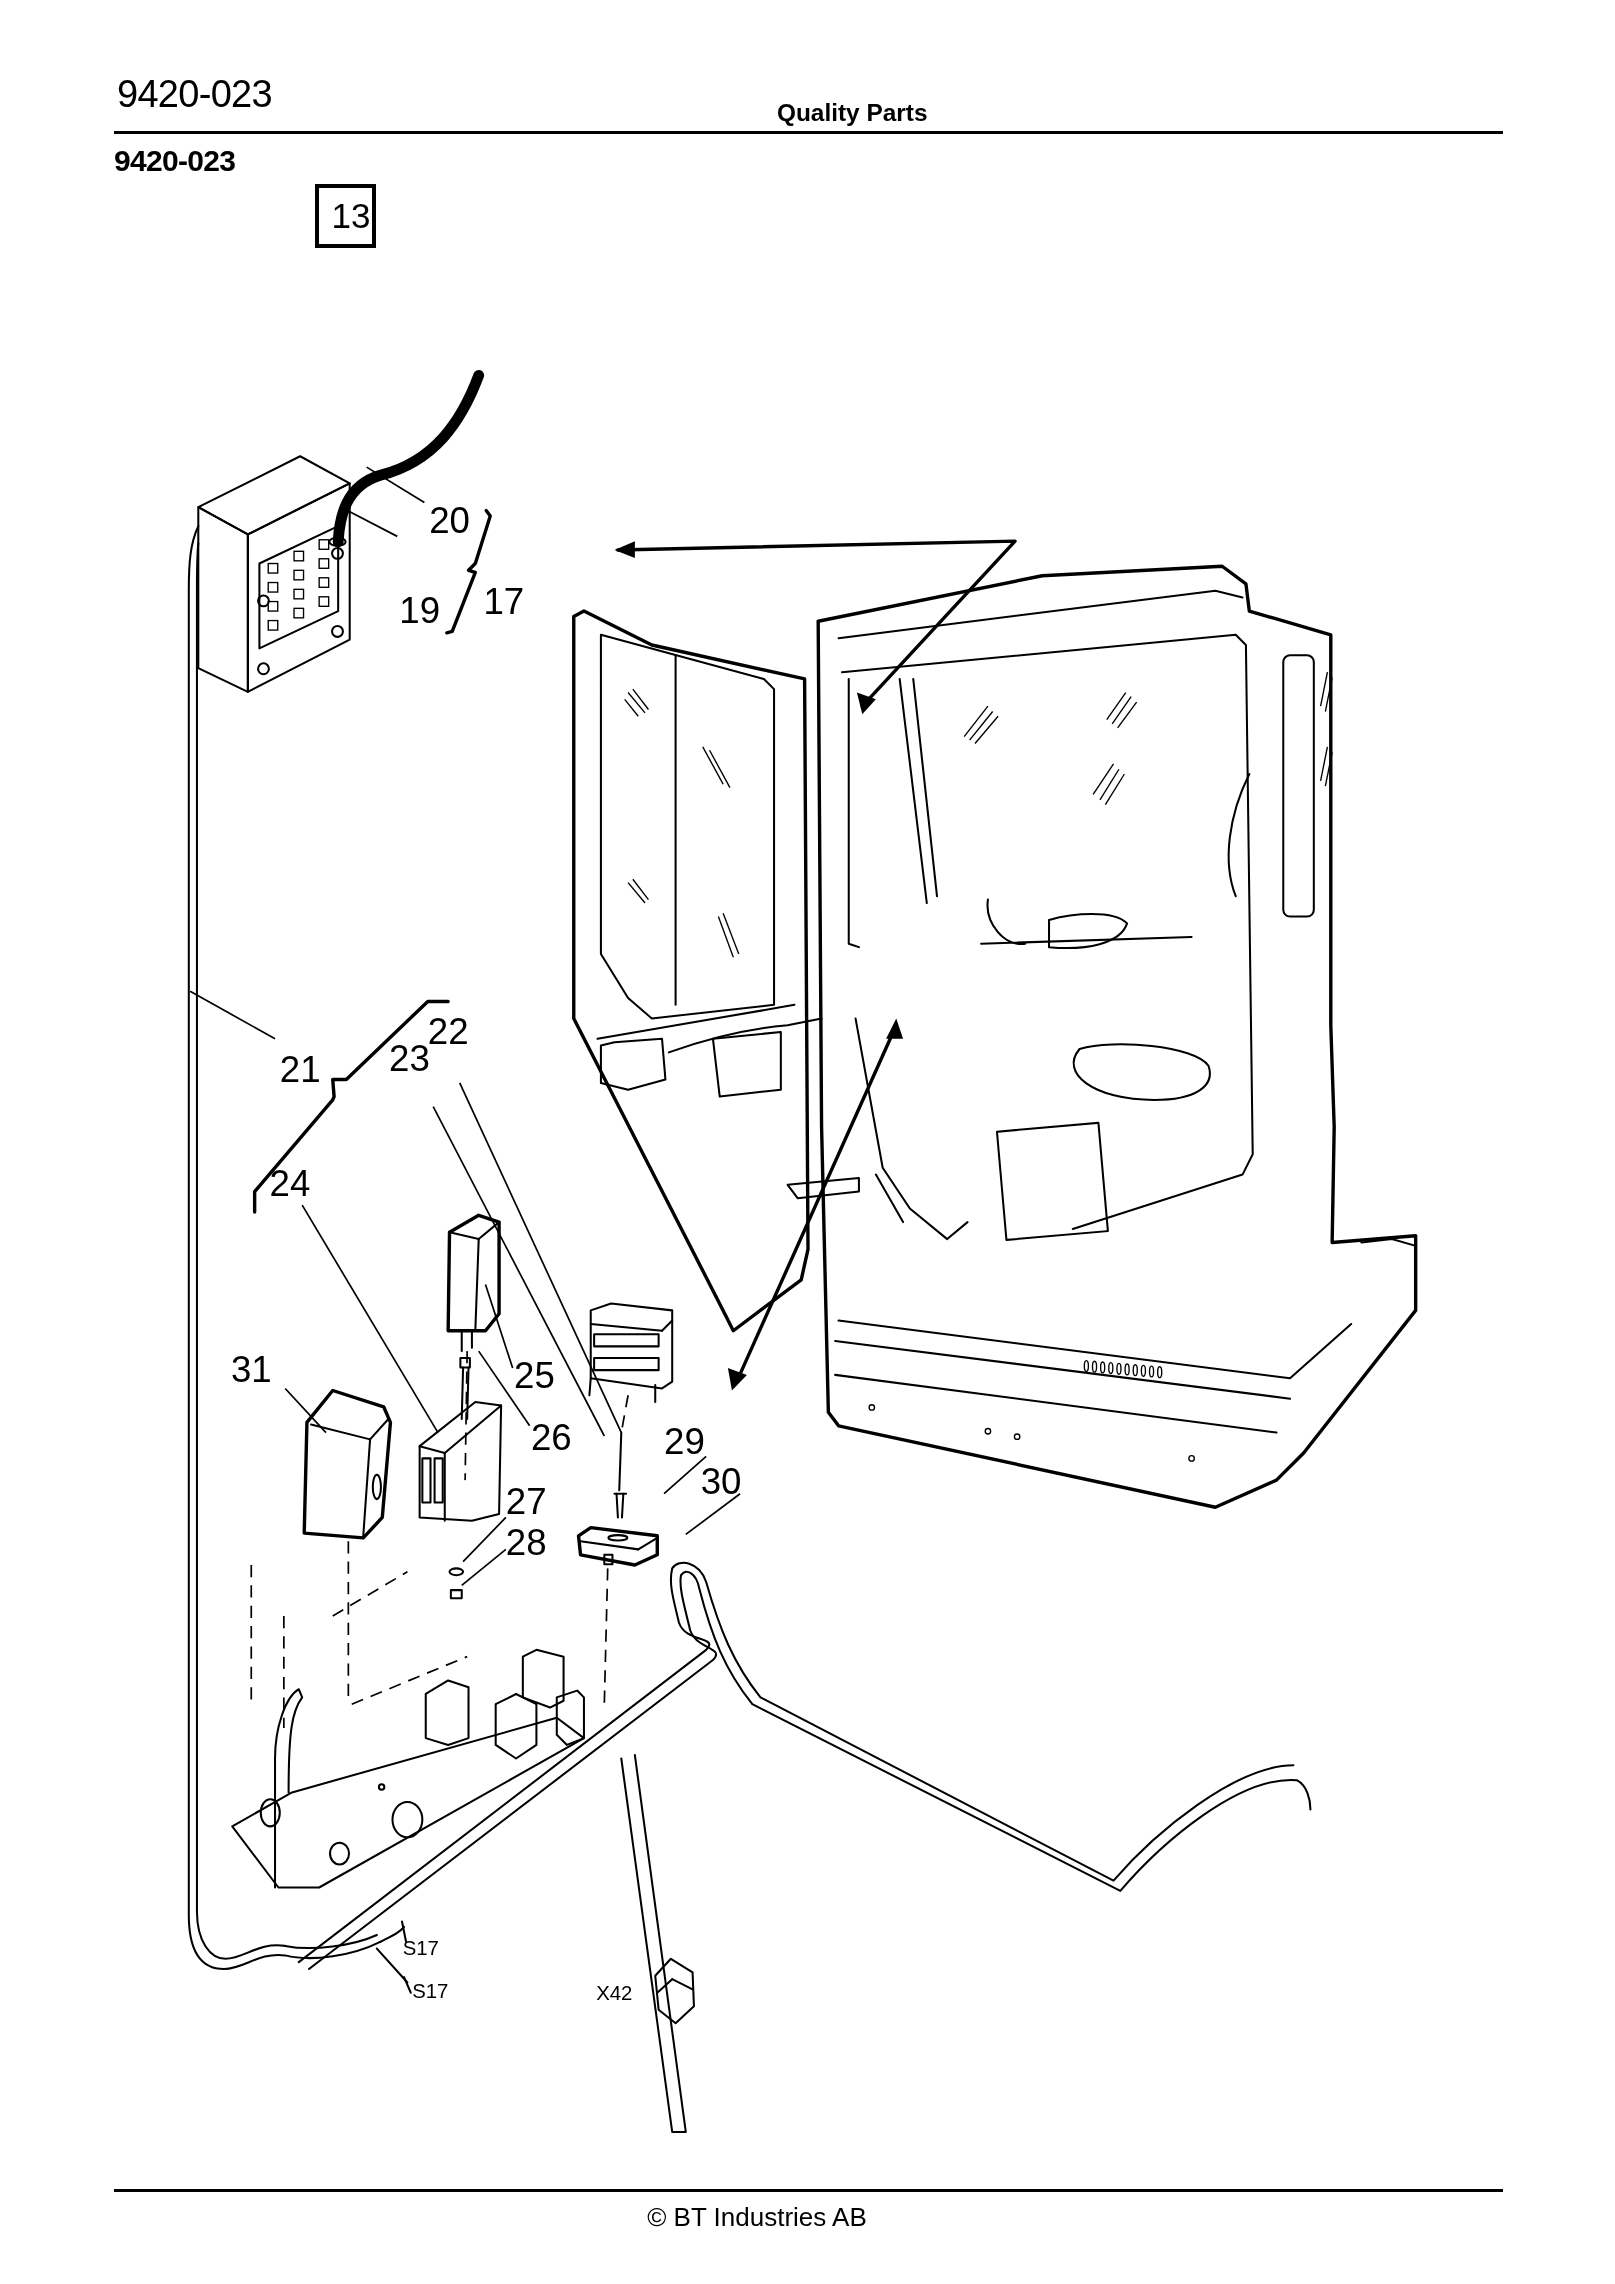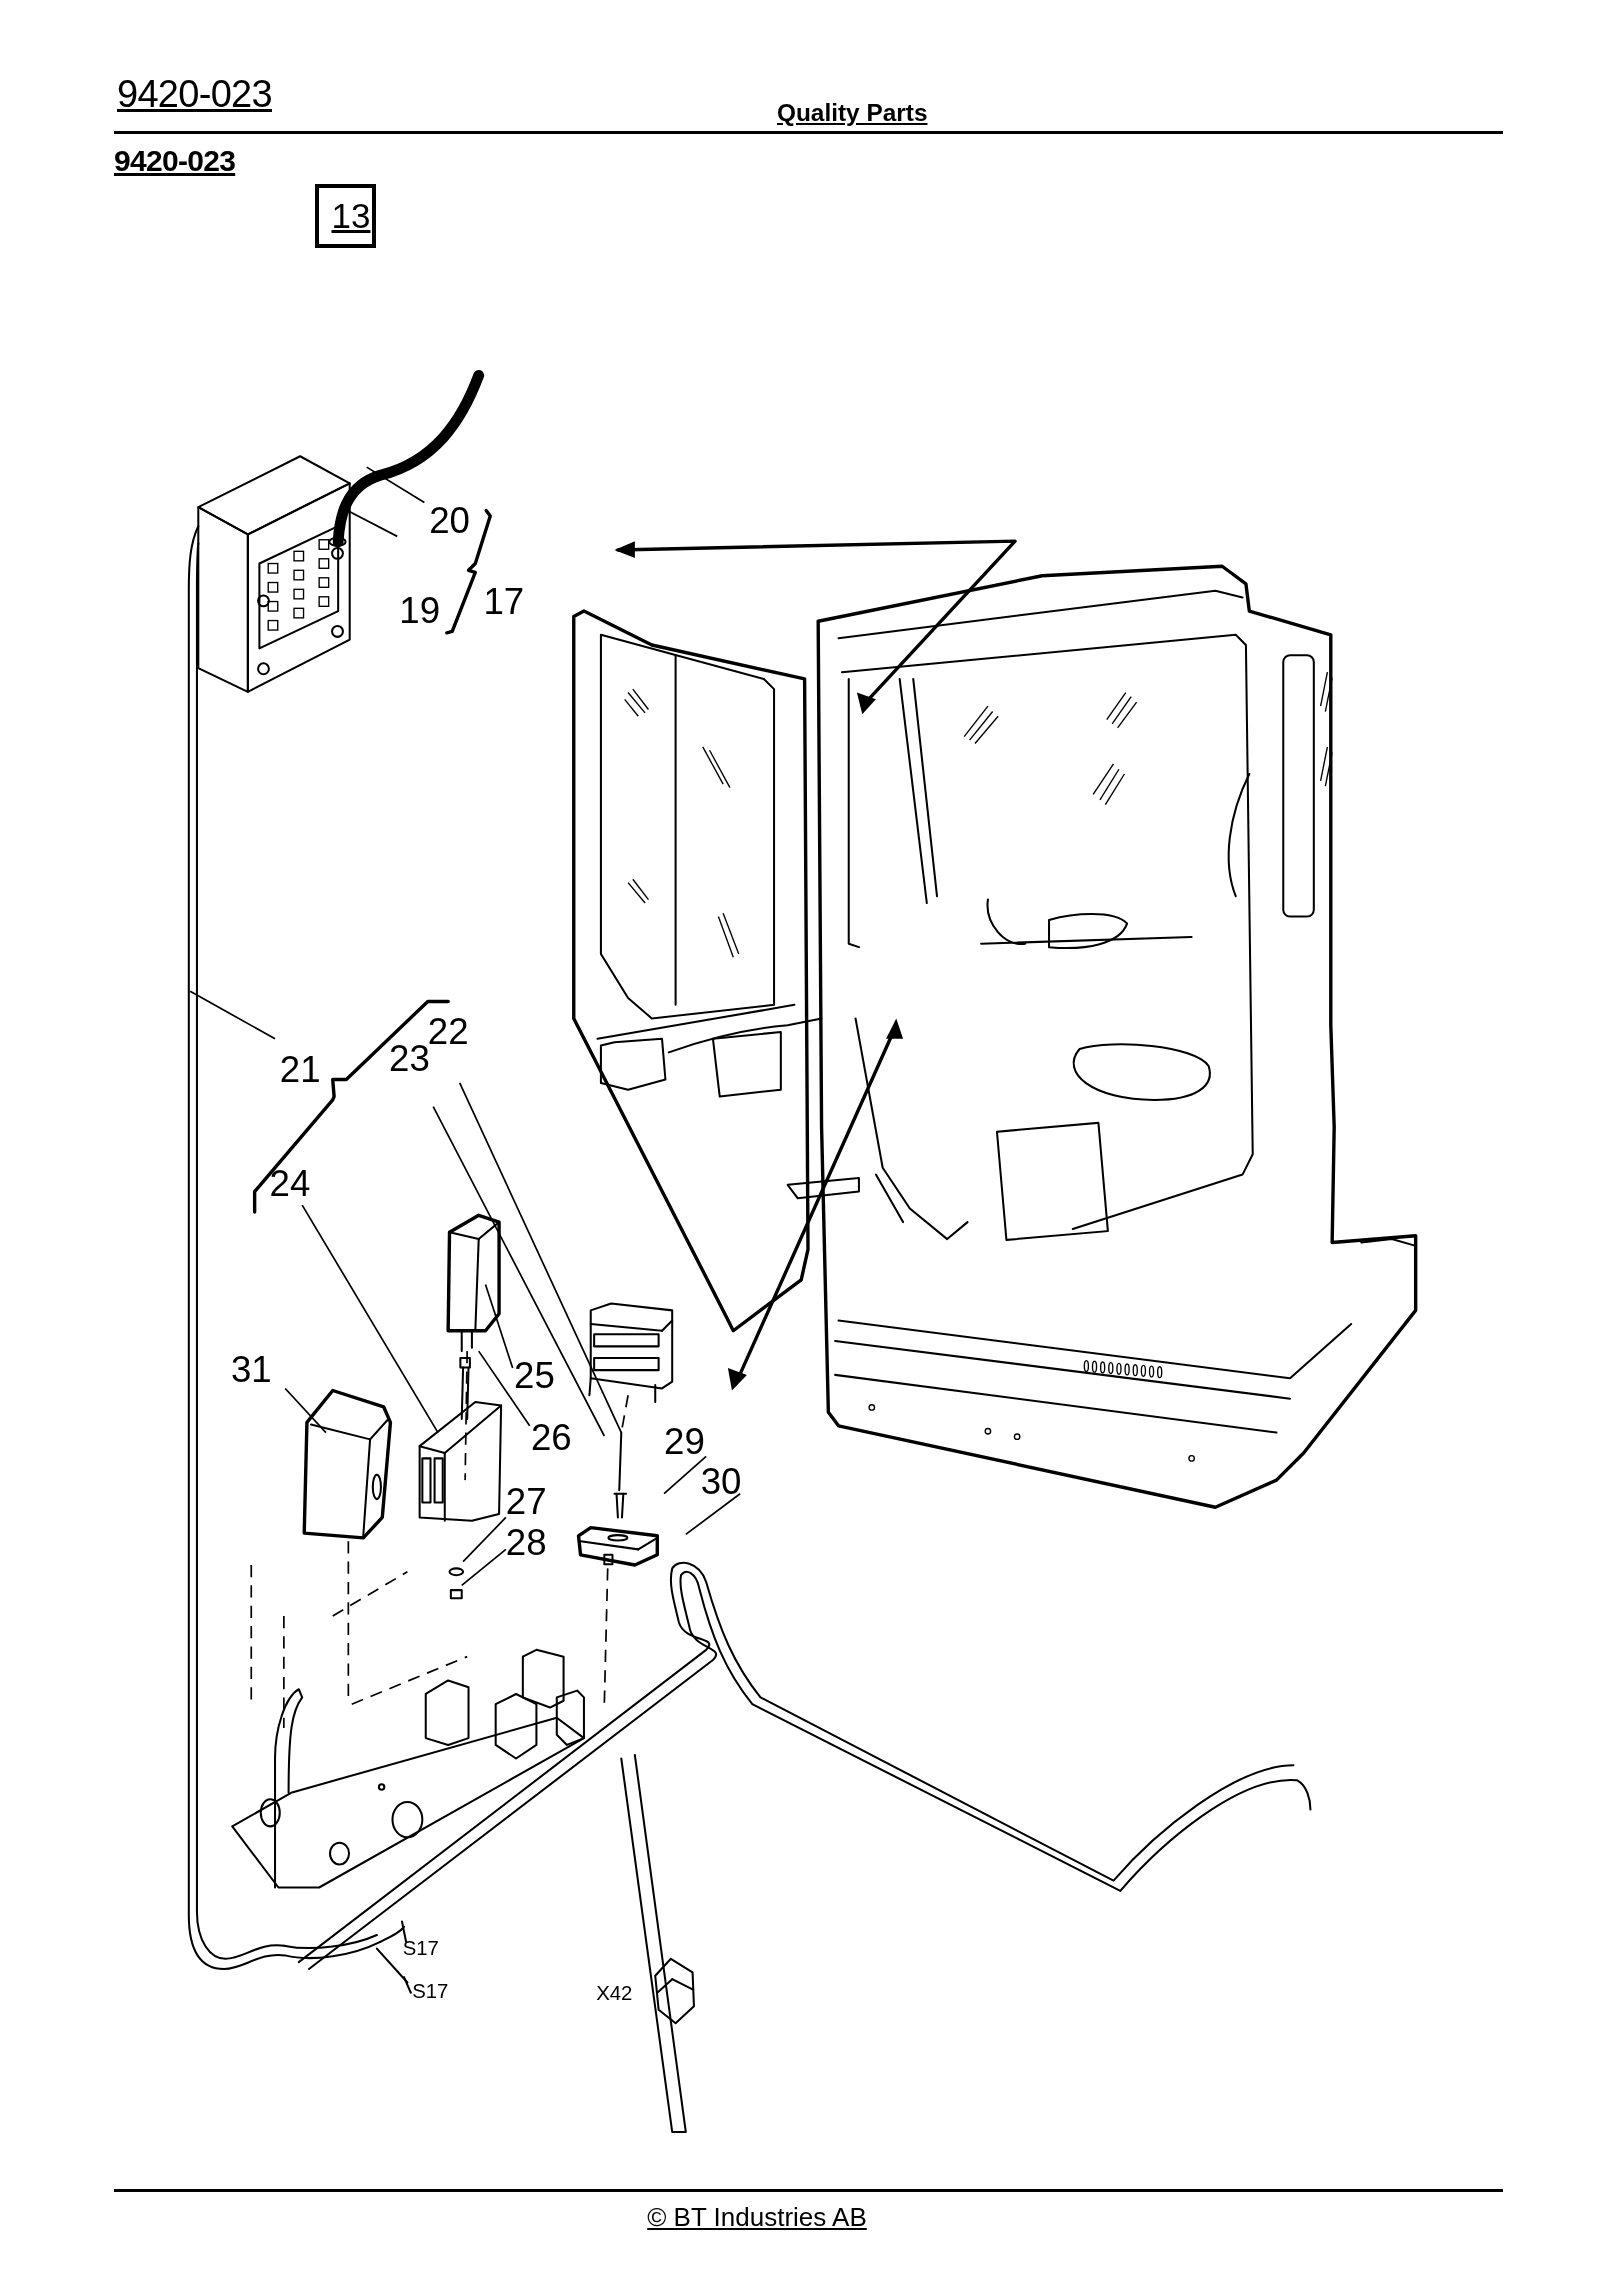--- a/index.html
+++ b/index.html
@@ -1,18 +1,18 @@
 <!DOCTYPE html>
 <html style="font-size:11px"><head>
 <meta charset="utf-8">
 <style>
   html, body { margin: 0; padding: 0; background: #ffffff; }
   body { width: 1616px; height: 2284px; position: relative; overflow: hidden;
          font-family: "Liberation Sans", sans-serif; color: #000; }
-  .abs { position: absolute; text-decoration: underline; }
+  .abs { position: absolute; }
   #doc-code-top { left: 117px; top: 73px; font-size: 38px; font-weight: normal; letter-spacing: -0.7px; }
   #brand { left: 735px; top: 99px; font-size: 24.4px; font-weight: bold; margin-left: 42px; }
   #rule-top { left: 114px; top: 131px; width: 1389px; height: 2.7px; background: #000; }
   #doc-code-sub { left: 114px; top: 144px; font-size: 30px; font-weight: bold; letter-spacing: -0.7px; }
   #page-box { left: 315px; top: 184px; width: 61px; height: 64px; border: 4.1px solid #000;
               box-sizing: border-box; display: flex; align-items: center; justify-content: center;
               font-size: 35px; padding-left: 11px; }
   #rule-bottom { left: 114px; top: 2189px; width: 1389px; height: 2.7px; background: #000; }
   #copyright { left: 0; width: 1514px; top: 2202px; text-align: center; font-size: 26px; }
   #drawing { position: absolute; left: 0; top: 0; width: 1616px; height: 2284px; }

